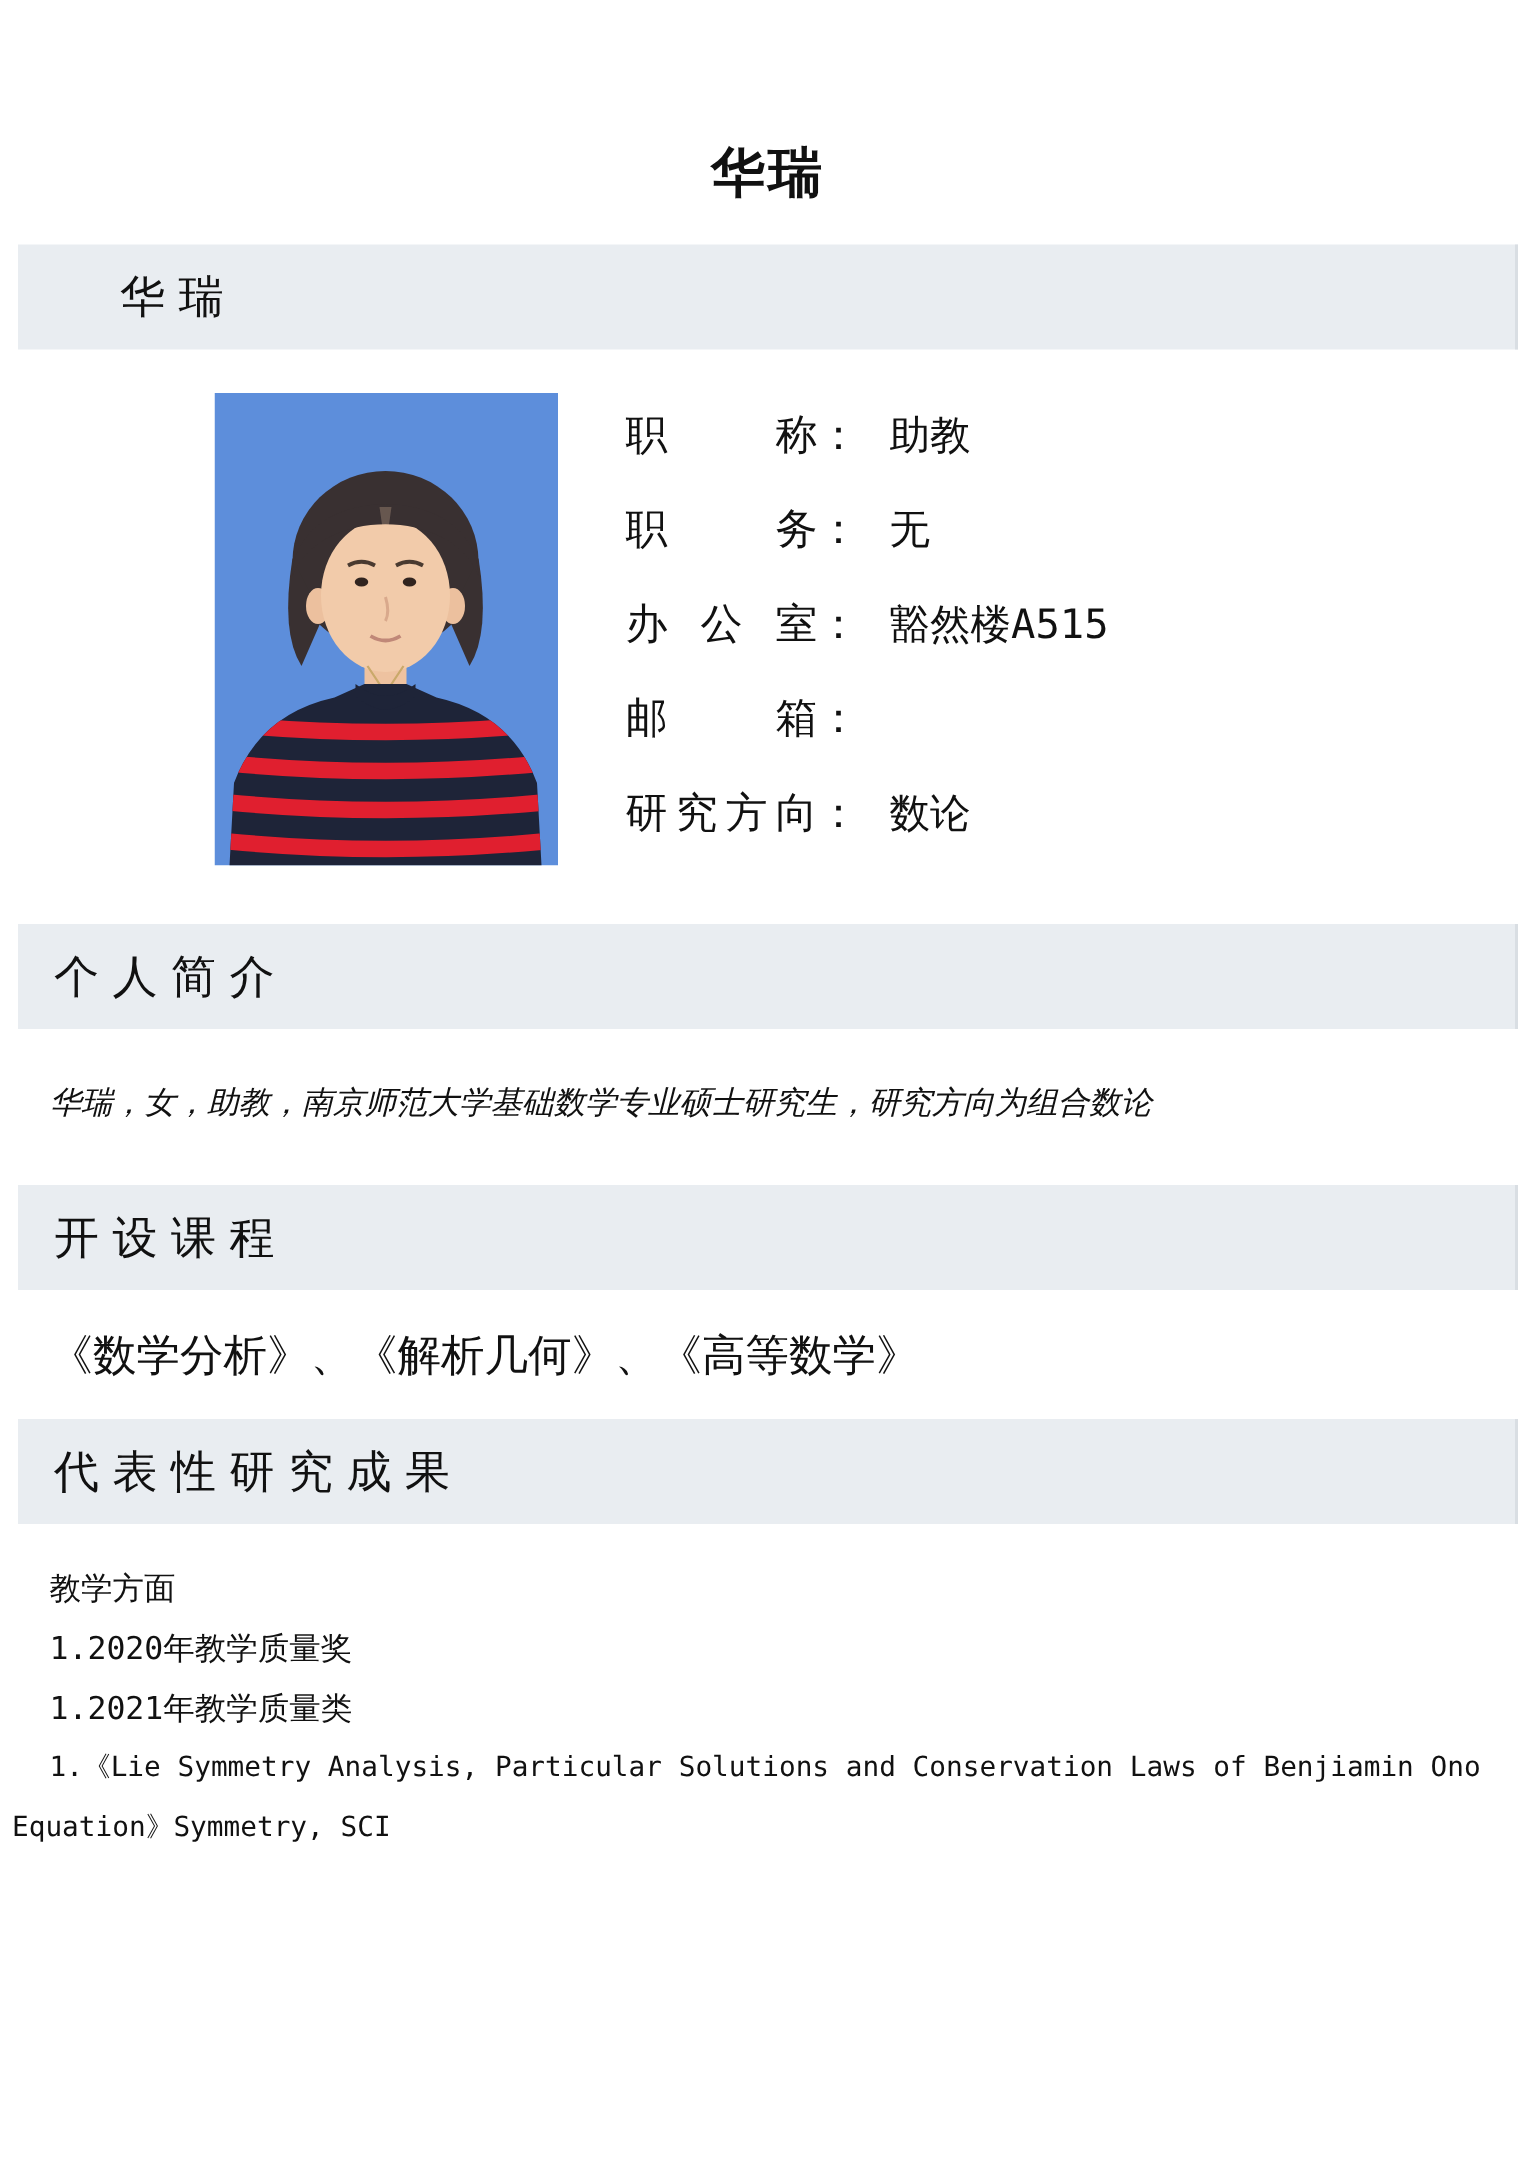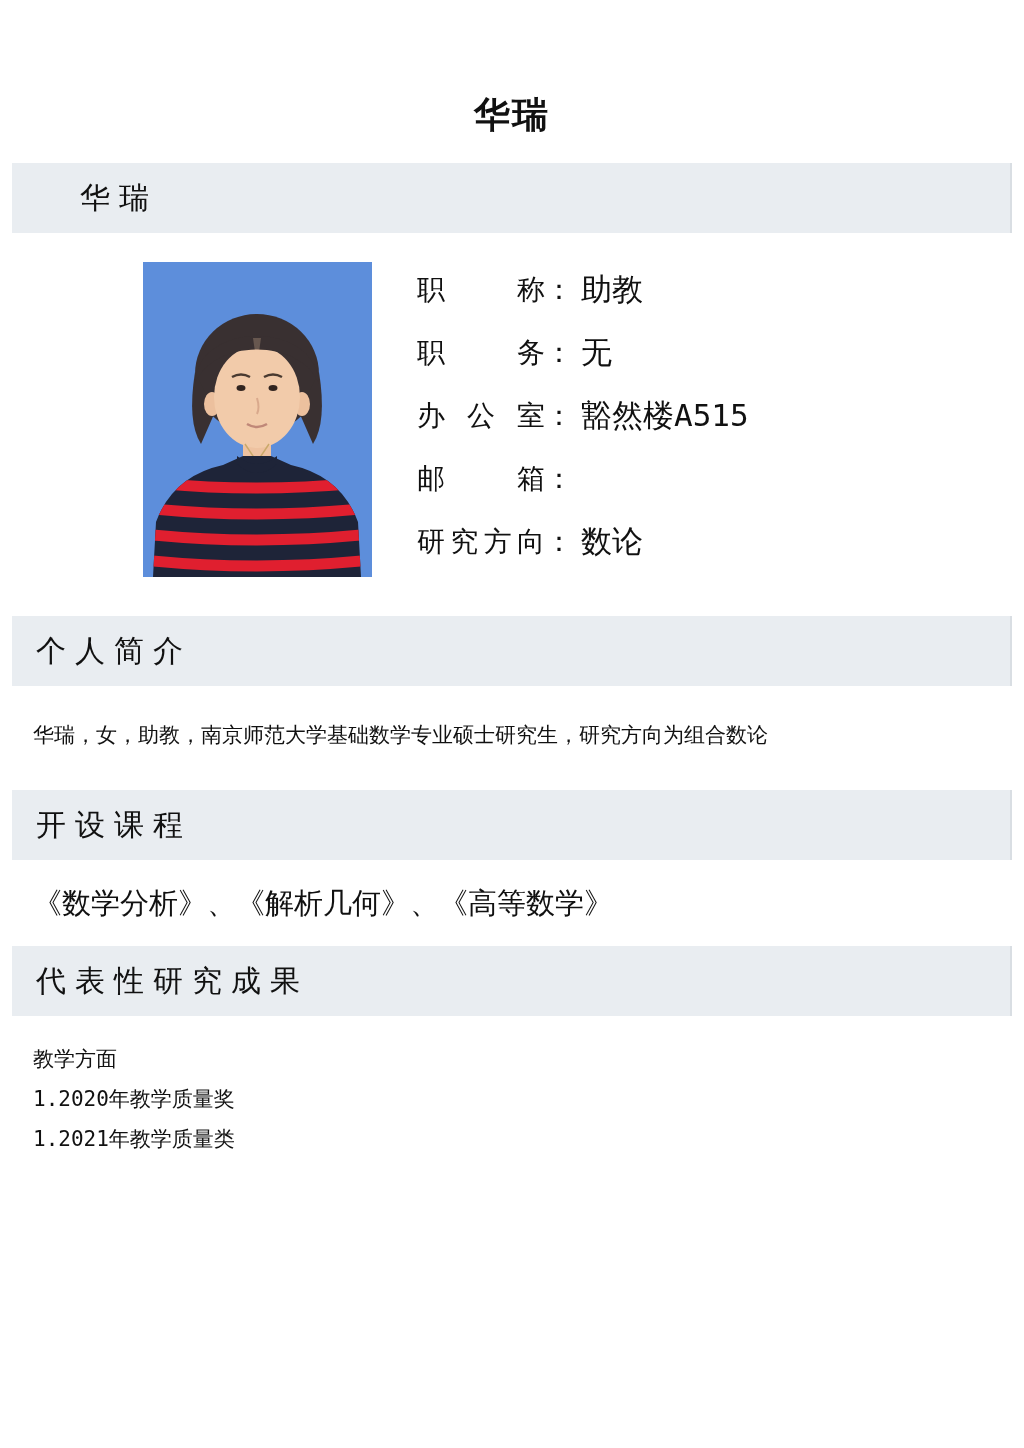--- a/index.html
+++ b/index.html
@@ -54,31 +54,31 @@
   }
   .field-label {
     display: inline-block;
     width: 128px;
     text-align: justify;
     text-align-last: justify;
     text-justify: inter-character;
   }
   .field-colon { display: inline-block; }
   .field-value {
-    margin-left: 8px;
+    margin-left: 20px;
     font-family: "DejaVu Sans Mono", "DejaVu Serif", monospace;
-    font-size: 31px;
+    font-size: 27px;
     white-space: nowrap;
   }
   .body-text {
     margin: 0; padding: 0 8px;
     text-indent: 25px;
     font-family: "DejaVu Serif", serif;
   }
-  .intro-text { margin-top: 33px; font-size: 21px; line-height: 32px; }
+  .intro-text { margin-top: 33px; font-size: 21px; line-height: 32px; font-style: italic; }
   .banner.intro-banner { margin-top: 39px; }
   .courses-text { margin-top: 27px; font-size: 29px; line-height: 32px; }
   .banner.courses-banner { margin-top: 39px; }
   .banner.achievements-banner { margin-top: 27px; }
   .achievements { margin-top: 23px; }
   .achievement-item {
     margin: 0; padding: 0 8px;
     text-indent: 25px;
     font-size: 21px;
     line-height: 40px;
@@ -181,13 +181,14 @@
 </div>
 <p class="body-text courses-text">《数学分析》、《解析几何》、《高等数学》</p>
 
 <div class="banner achievements-banner">
   <span>代表性研究成果</span>
 </div>
 <div class="achievements">
   <p class="achievement-item">教学方面</p>
   <p class="achievement-item">1.2020年教学质量奖</p>
   <p class="achievement-item">1.2021年教学质量类</p>
+  <p class="achievement-item latin">1.《Lie Symmetry Analysis, Particular Solutions and Conservation Laws of Benjiamin Ono Equation》Symmetry, SCI</p>
 </div>
 
 </body></html>

